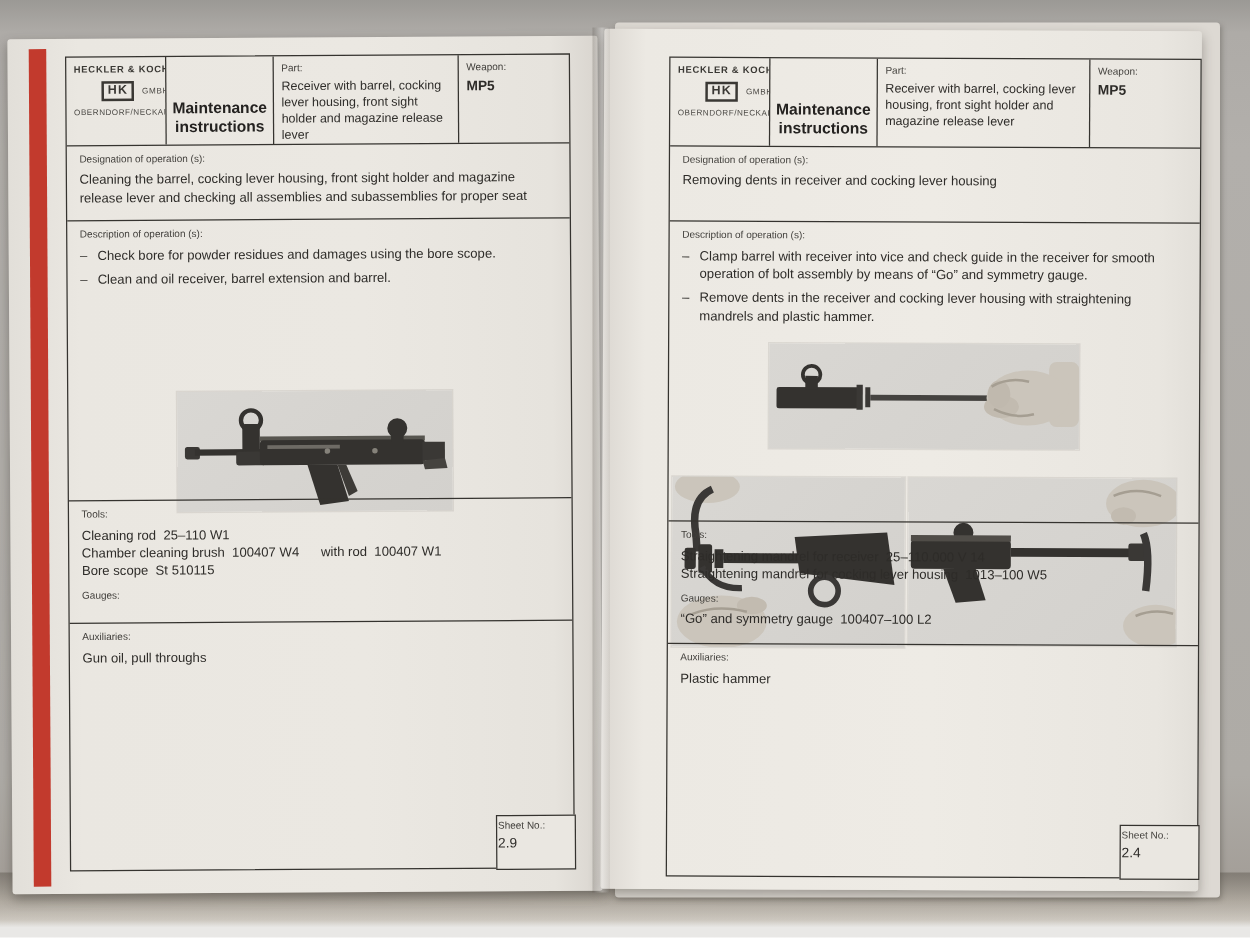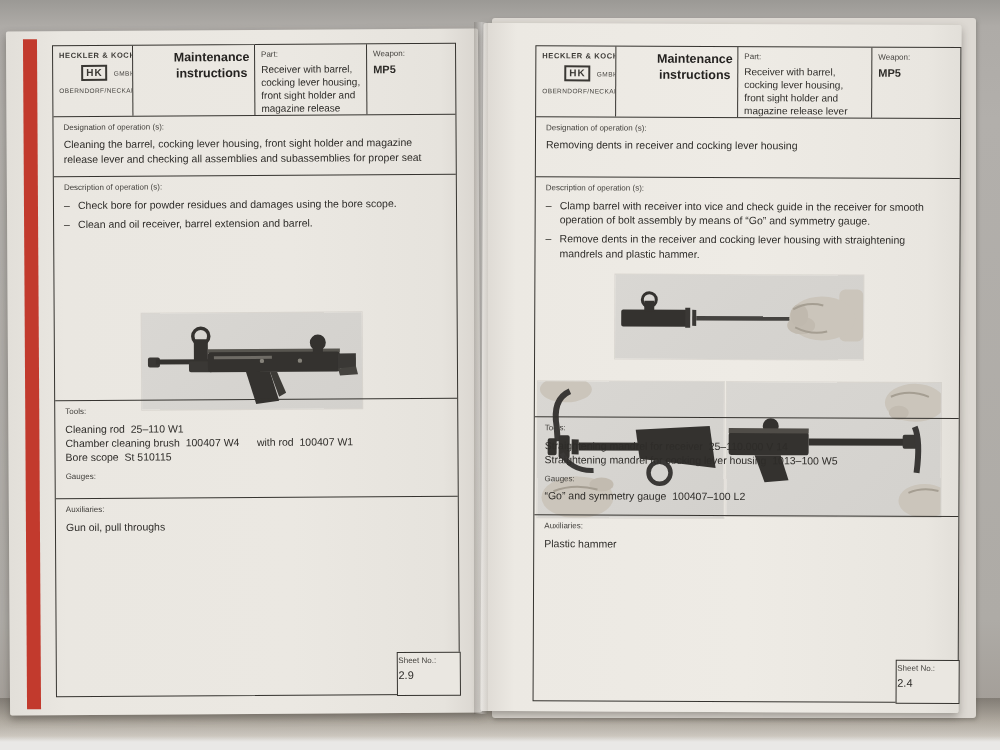--- a/index.html
+++ b/index.html
@@ -36,21 +36,21 @@
   .row:first-child{border-top:none;}
   .header-row{display:flex;height:70px;flex:0 0 auto;}
   .cell{border-right:1.6px solid #35332f;box-sizing:border-box;padding:5px 6px;overflow:hidden;}
   .cell:last-child{border-right:none;}
   .brand-cell{width:80px;flex:0 0 auto;}
   .brand-company{font-size:7.5px;letter-spacing:.6px;font-weight:bold;color:#3a3834;white-space:nowrap;}
   .brand-mid{display:flex;align-items:center;gap:6px;margin-top:5px;padding-left:22px;}
   .hk-logo{display:inline-block;border:2px solid #3a3834;font-weight:bold;font-size:10px;line-height:12px;padding:0 3px;letter-spacing:1px;color:#3a3834;}
   .brand-gmbh{font-size:6.5px;letter-spacing:.5px;color:#4a4844;}
   .brand-city{font-size:6.5px;letter-spacing:.4px;color:#4a4844;margin-top:6px;white-space:nowrap;}
-  .title-cell{width:86px;flex:0 0 auto;display:flex;flex-direction:column;justify-content:flex-start;align-items:center;text-align:center;font-weight:bold;font-size:12.5px;line-height:1.25;color:#242220;margin-left:36px;}
+  .title-cell{width:86px;flex:0 0 auto;display:flex;flex-direction:column;justify-content:flex-end;align-items:center;text-align:center;font-weight:bold;font-size:12.5px;line-height:1.25;color:#242220;}
   .part-cell{flex:1;}
   .weapon-cell{width:88px;flex:0 0 auto;}
   .small-label{font-size:8px;color:#413f3b;}
   .part-text{font-size:10px;line-height:1.3;margin-top:4px;color:#2e2c29;}
   .weapon-value{font-size:11px;font-weight:bold;margin-top:5px;}
 
   .designation-row{height:60px;flex:0 0 auto;padding:6px 10px;box-sizing:border-box;}
   .designation-text{font-size:10.5px;line-height:1.4;margin-top:5px;max-width:96%;}
 
   .description-row{flex:1 1 auto;padding:6px 10px;box-sizing:border-box;}

